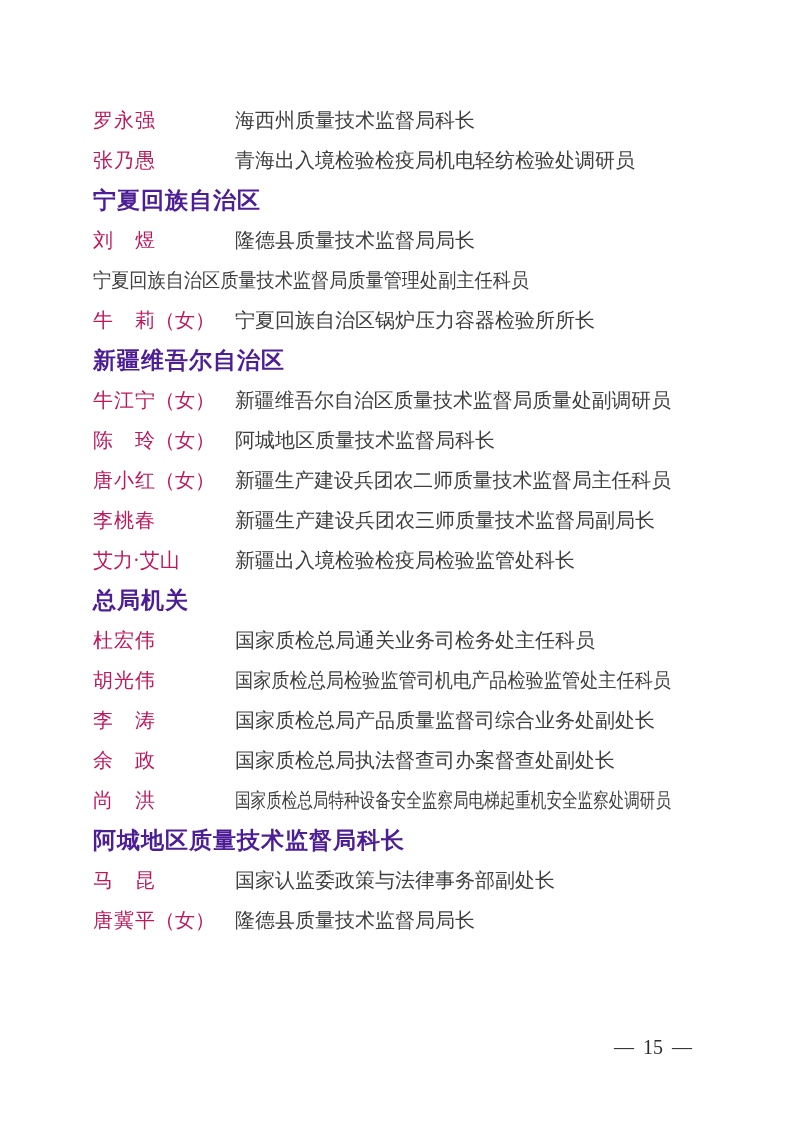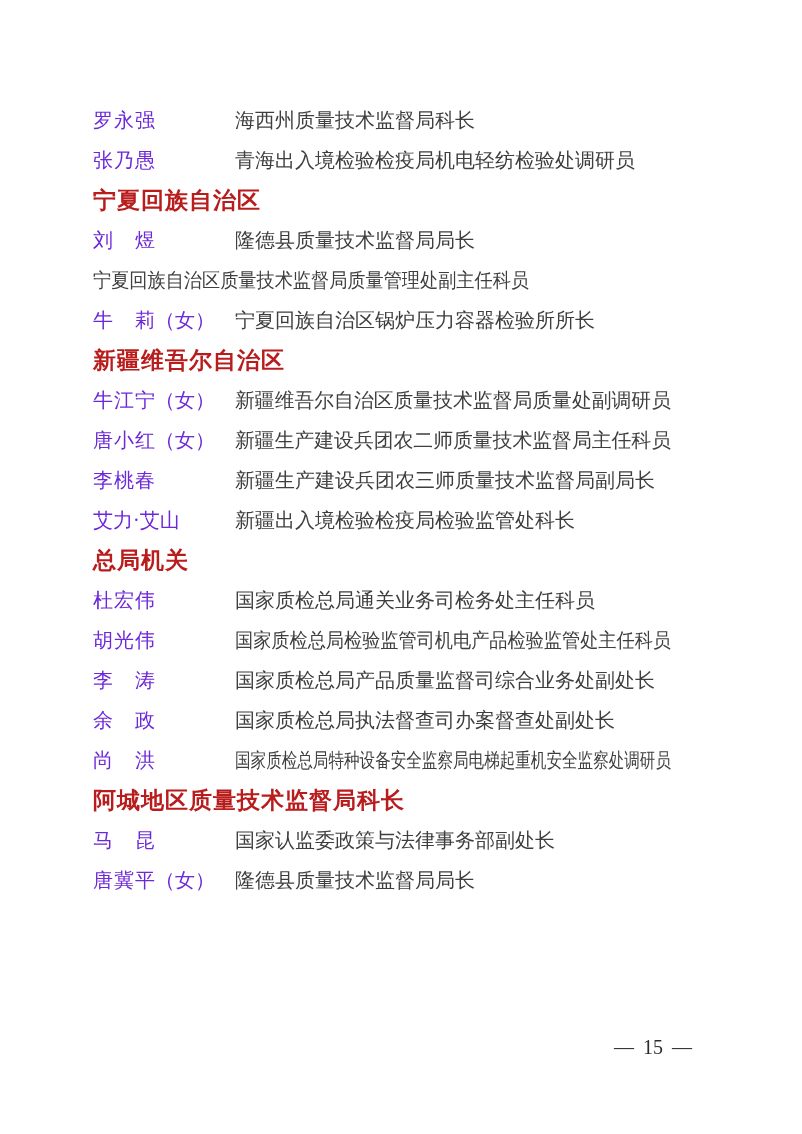--- a/index.html
+++ b/index.html
@@ -23,21 +23,21 @@
   }
   .row {
     display: flex;
     height: 40px;
     line-height: 40px;
     white-space: nowrap;
   }
   .name-cell {
     flex: 0 0 142px;
     font-size: 20px;
-    color: #6d28d9;
+    color: #be185d;
     white-space: nowrap;
   }
   .name {
     display: inline-block;
     min-width: 62px;
     text-align: justify;
     text-align-last: justify;
     white-space: nowrap;
   }
   .suffix {
@@ -51,21 +51,21 @@
     white-space: nowrap;
     overflow: visible;
   }
   .header-row {
     height: 40px;
     line-height: 40px;
     font-family: "Liberation Sans", "DejaVu Sans", sans-serif;
     font-weight: 700;
     font-size: 23px;
     letter-spacing: 1px;
-    color: #b91c1c;
+    color: #4c1d95;
     white-space: nowrap;
   }
   .page-number {
     position: absolute;
     top: 1032px;
     right: 110px;
     height: 30px;
     line-height: 30px;
     font-size: 20px;
     color: #2b2b2b;
@@ -99,20 +99,24 @@
     </div>
     <div class="row">
       <span class="name-cell"><span class="name">牛莉</span><span class="suffix">（女）</span></span>
       <span class="desc">宁夏回族自治区锅炉压力容器检验所所长</span>
     </div>
 
     <div class="header-row">新疆维吾尔自治区</div>
     <div class="row">
       <span class="name-cell"><span class="name">牛江宁</span><span class="suffix">（女）</span></span>
       <span class="desc" style="transform-origin: left center; transform: scaleX(0.990909);">新疆维吾尔自治区质量技术监督局质量处副调研员</span>
+    </div>
+    <div class="row">
+      <span class="name-cell"><span class="name">陈玲</span><span class="suffix">（女）</span></span>
+      <span class="desc">阿城地区质量技术监督局科长</span>
     </div>
     <div class="row">
       <span class="name-cell"><span class="name">唐小红</span><span class="suffix">（女）</span></span>
       <span class="desc" style="transform-origin: left center; transform: scaleX(0.990909);">新疆生产建设兵团农二师质量技术监督局主任科员</span>
     </div>
     <div class="row">
       <span class="name-cell"><span class="name">李桃春</span><span class="suffix"></span></span>
       <span class="desc">新疆生产建设兵团农三师质量技术监督局副局长</span>
     </div>
     <div class="row">

